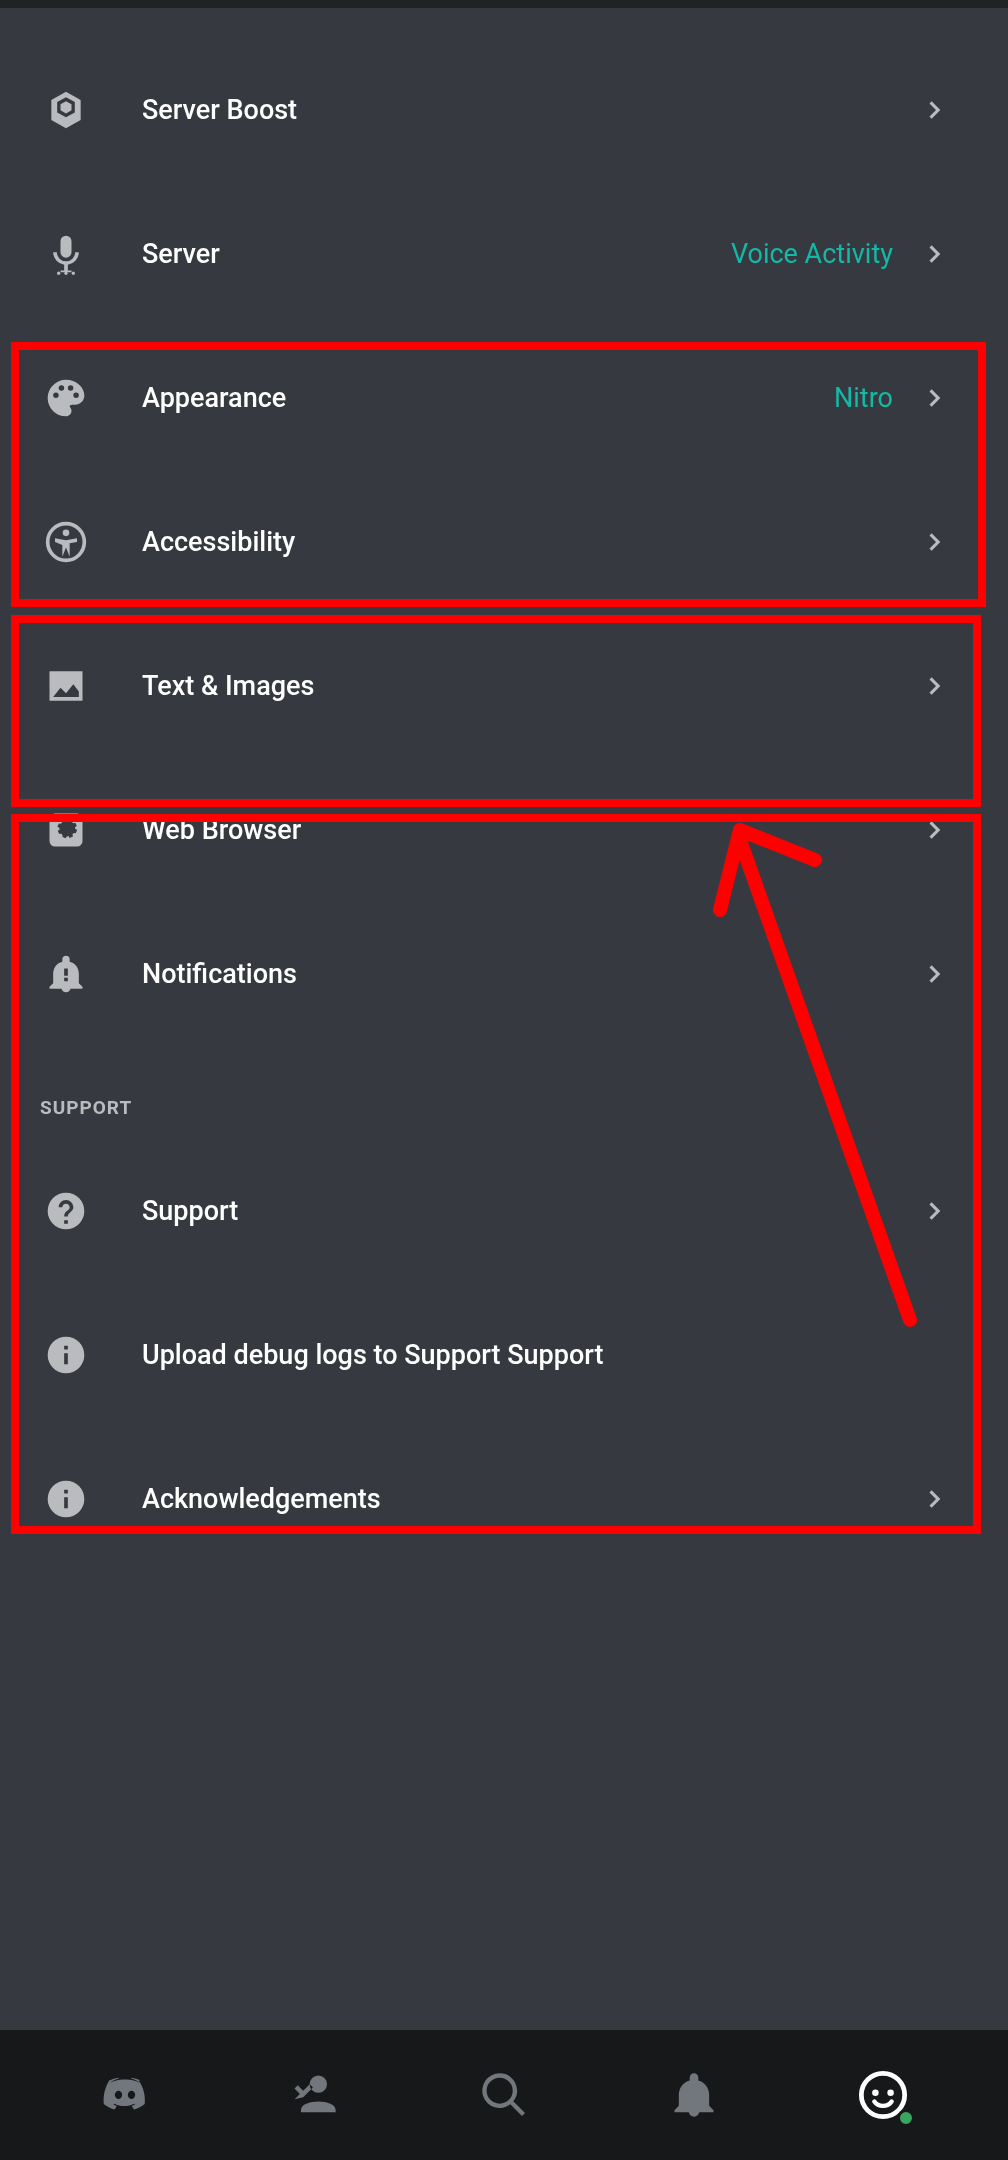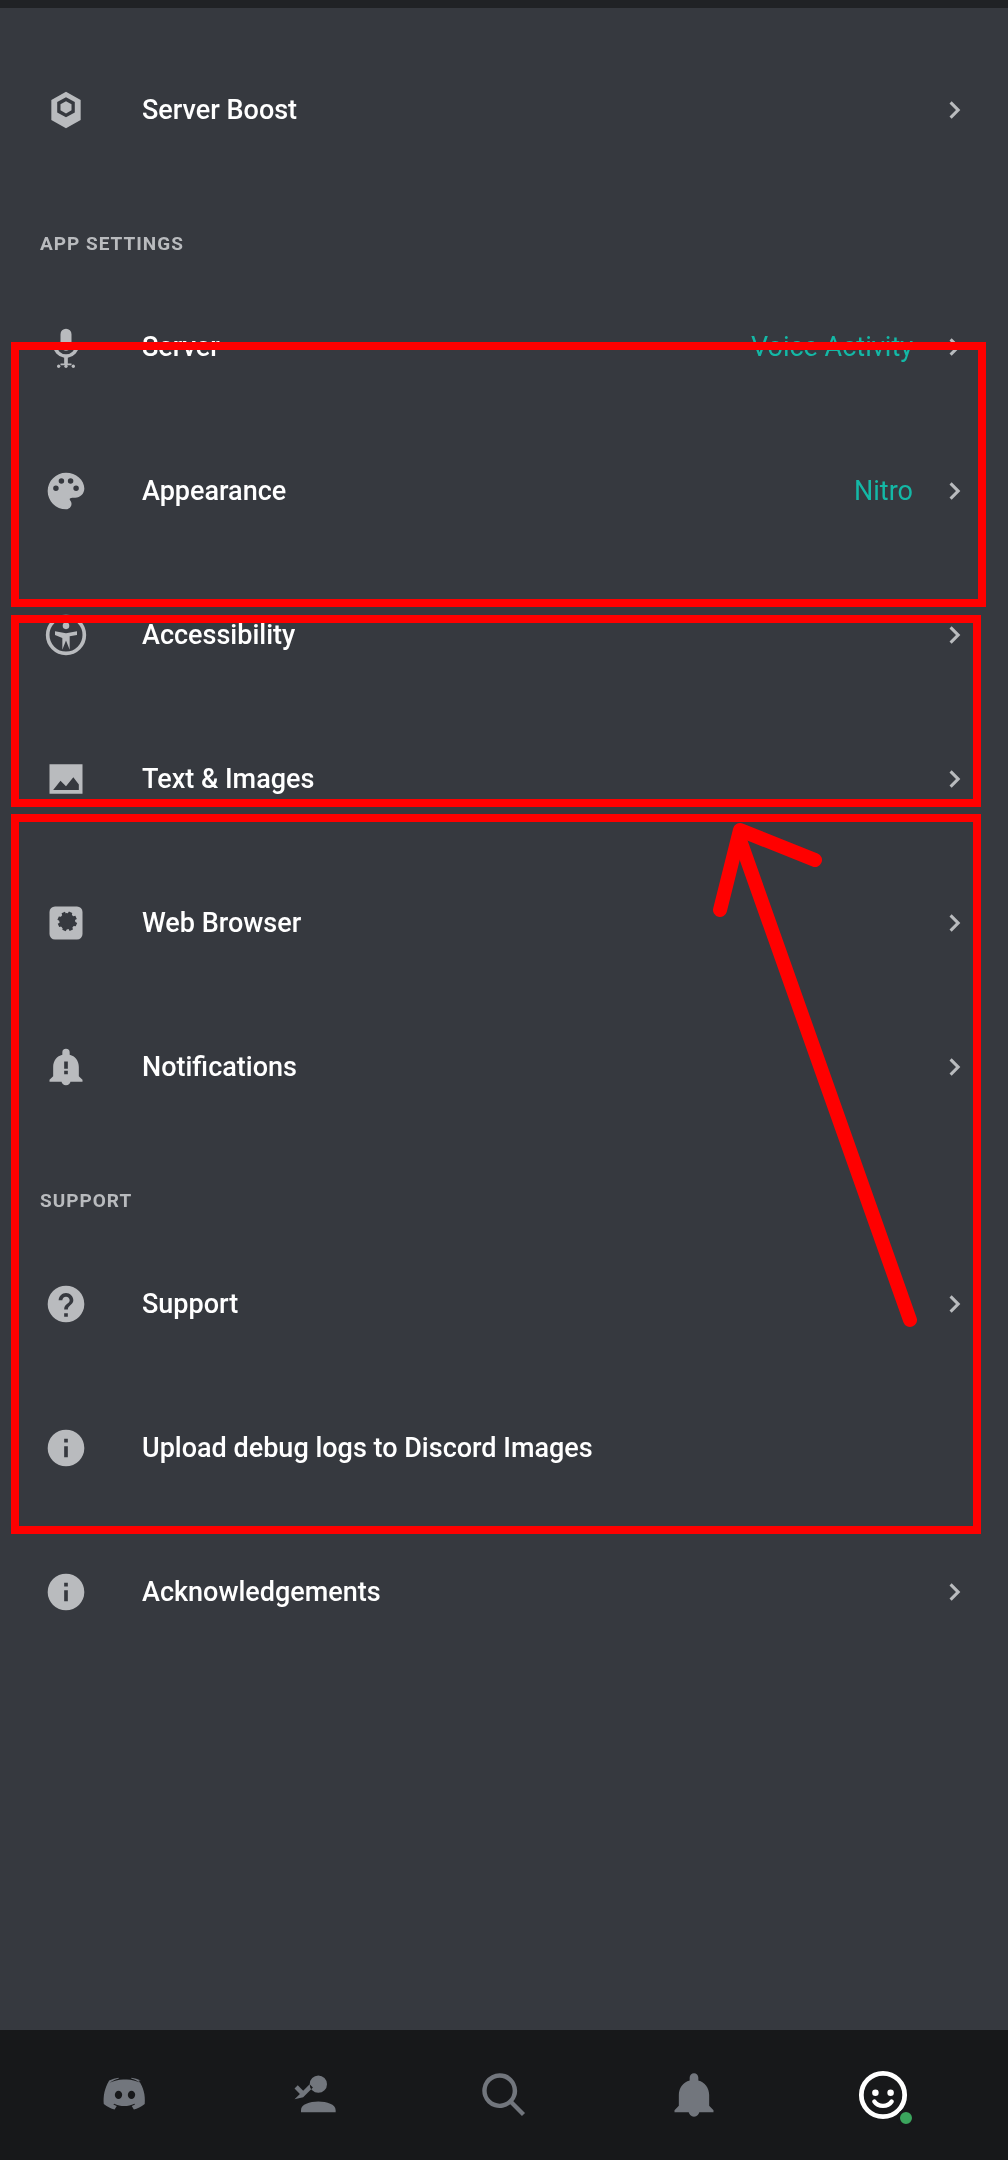--- a/index.html
+++ b/index.html
@@ -1,20 +1,20 @@
 <!DOCTYPE html>
 <html><head>
 <meta charset="utf-8">
 <style>
   * { margin:0; padding:0; box-sizing:border-box; -webkit-font-smoothing:antialiased; }
   html,body { width:1008px; height:2160px; background:#36393f; font-family:-apple-system,BlinkMacSystemFont,"Segoe UI",Roboto,Helvetica,Arial,sans-serif; overflow:hidden; position:relative; }
   .top-bar { height:8px; background:#202225; }
   .content { padding-top:30px; }
   .section-header { color:#b9bbbe; font-size:19px; font-weight:700; letter-spacing:1px; padding:50px 40px 20px 40px; }
-  .row { display:flex; align-items:center; height:144px; padding:0 39px 0 44px; cursor:pointer; }
+  .row { display:flex; align-items:center; height:144px; padding:0 59px 0 44px; cursor:pointer; }
   .row .icon-slot { width:56px; display:flex; align-items:center; justify-content:flex-start; }
   .row .icon-slot svg { width:44px; height:44px; fill:#b9bbbe; }
   .row .label { flex:0 0 auto; color:#ffffff; font-size:27px; font-weight:500; margin-left:42px; }
   .row .spacer { flex:1 1 auto; }
   .row .value { color:#14b8a6; font-size:27px; font-weight:400; margin-right:30px; }
   .row .chev { width:26px; height:26px; }
   .row .chev svg { width:26px; height:26px; fill:#b9bbbe; }
   
   .hl { position:absolute; border:8px solid #ff0000; pointer-events:none; }
   .hl1 { left:11px; top:342px; width:975px; height:265px; }
@@ -44,21 +44,20 @@
     <span class="label">Server Boost</span>
     <span class="spacer"></span>
     <span class="chev">
       <svg viewBox="0 0 24 24">
           <path d="M8 4l8 8-8 8-2-2 6-6-6-6z"></path>
         </svg>
     </span>
   </div>
 
 
-  <div class="section-header">APP SETTINGS</div>
 
   <div class="row">
     <span class="icon-slot">
       <svg viewBox="0 0 24 24">
           <path d="M12 14a3 3 0 0 0 3-3V5a3 3 0 1 0-6 0v6a3 3 0 0 0 3 3zm5-3a5 5 0 0 1-10 0H5a7 7 0 0 0 6 6.9V21H9v1h6v-1h-2v-3.1A7 7 0 0 0 19 11h-2z"></path>
           <circle cx="8" cy="22.5" r=".9"></circle>
           <circle cx="12" cy="22.5" r=".9"></circle>
           <circle cx="16" cy="22.5" r=".9"></circle>
         </svg>
     </span>
@@ -171,21 +170,21 @@
     </span>
   </div>
 
   <div class="row">
     <span class="icon-slot">
       <svg viewBox="0 0 24 24">
           <circle cx="12" cy="12" r="10"></circle>
           <path fill="#36393f" d="M11 7h2v2h-2zm0 4h2v6h-2z"></path>
         </svg>
     </span>
-    <span class="label">Upload debug logs to Discord Images</span>
+    <span class="label">Upload debug logs to Support Support</span>
     <span class="spacer"></span>
   </div>
 
   <div class="row">
     <span class="icon-slot">
       <svg viewBox="0 0 24 24">
           <circle cx="12" cy="12" r="10"></circle>
           <path fill="#36393f" d="M11 7h2v2h-2zm0 4h2v6h-2z"></path>
         </svg>
     </span>

